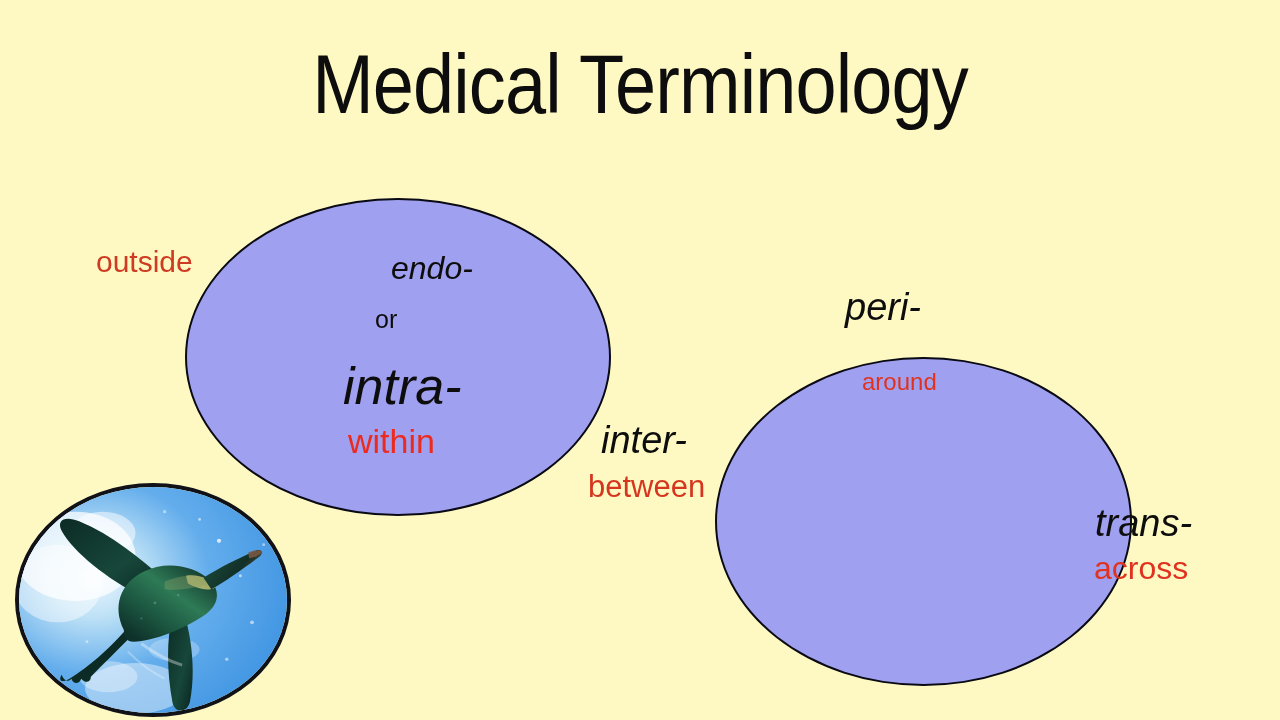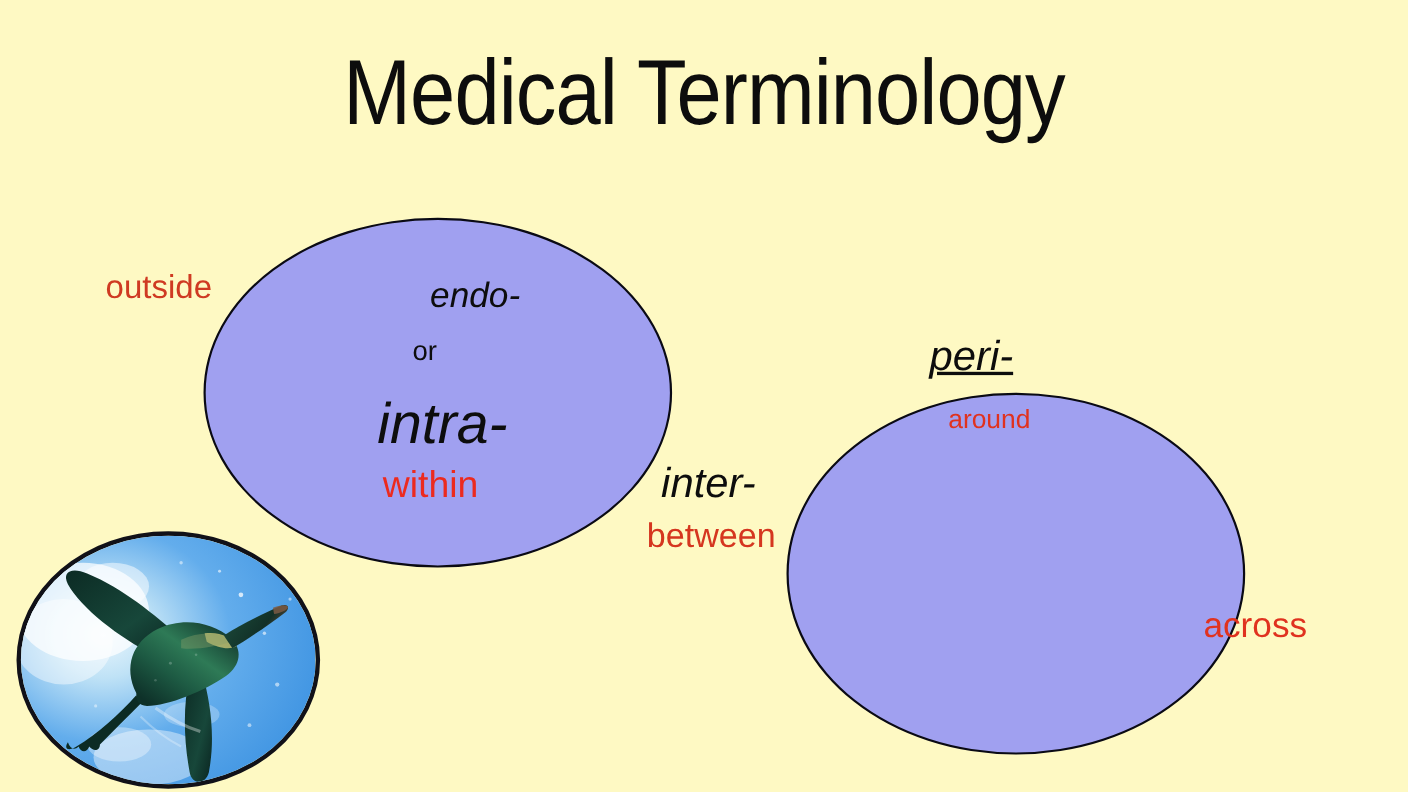--- a/index.html
+++ b/index.html
@@ -92,21 +92,21 @@
   #term-endo   { left: 343px; top: 252px; font-size: 32px; margin-left: 48px; }
   #plain-or    { left: 375px; top: 307px; font-size: 25px; }
   #term-intra  { left: 343px; top: 360px; font-size: 52px; }
   #gloss-within{ left: 348px; top: 424px; font-size: 34px; color: #ec2a1e; }
 
   
   #term-inter  { left: 601px; top: 421px; font-size: 38px; }
   #gloss-between { left: 588px; top: 471px; font-size: 31px; color: #d5361f; }
 
   
-  #term-peri   { left: 845px; top: 305px; font-size: 38px; text-decoration: underline; }
+  #term-peri   { left: 845px; top: 288px; font-size: 38px; }
   #gloss-around{ left: 862px; top: 370px; font-size: 24px; color: #e0321f; }
 
   
   #term-trans  { left: 1095px; top: 504px; font-size: 38px; }
   #gloss-across{ left: 1094px; top: 552px; font-size: 32px; color: #e0321f; }
 
   
   #photo-penguin {
     position: absolute;
     left: 15px;
@@ -137,20 +137,21 @@
   <div class="plain" id="plain-or">or</div>
   <div class="term" id="term-intra">intra-</div>
   <div class="gloss" id="gloss-within">within</div>
 
   <div class="term" id="term-inter">inter-</div>
   <div class="gloss" id="gloss-between">between</div>
 
   <div class="term" id="term-peri">peri-</div>
   <div class="gloss" id="gloss-around">around</div>
 
+  <div class="term" id="term-trans">trans-</div>
   <div class="gloss" id="gloss-across">across</div>
 
   <div id="photo-penguin">
     <svg viewBox="0 0 276 234" preserveAspectRatio="xMidYMid slice">
       <defs>
         <radialGradient id="waterGrad" cx="28%" cy="40%" r="78%">
           <stop offset="0%" stop-color="#eaf6fd"></stop>
           <stop offset="22%" stop-color="#bfe2f6"></stop>
           <stop offset="55%" stop-color="#63adec"></stop>
           <stop offset="100%" stop-color="#3f94e2"></stop>

